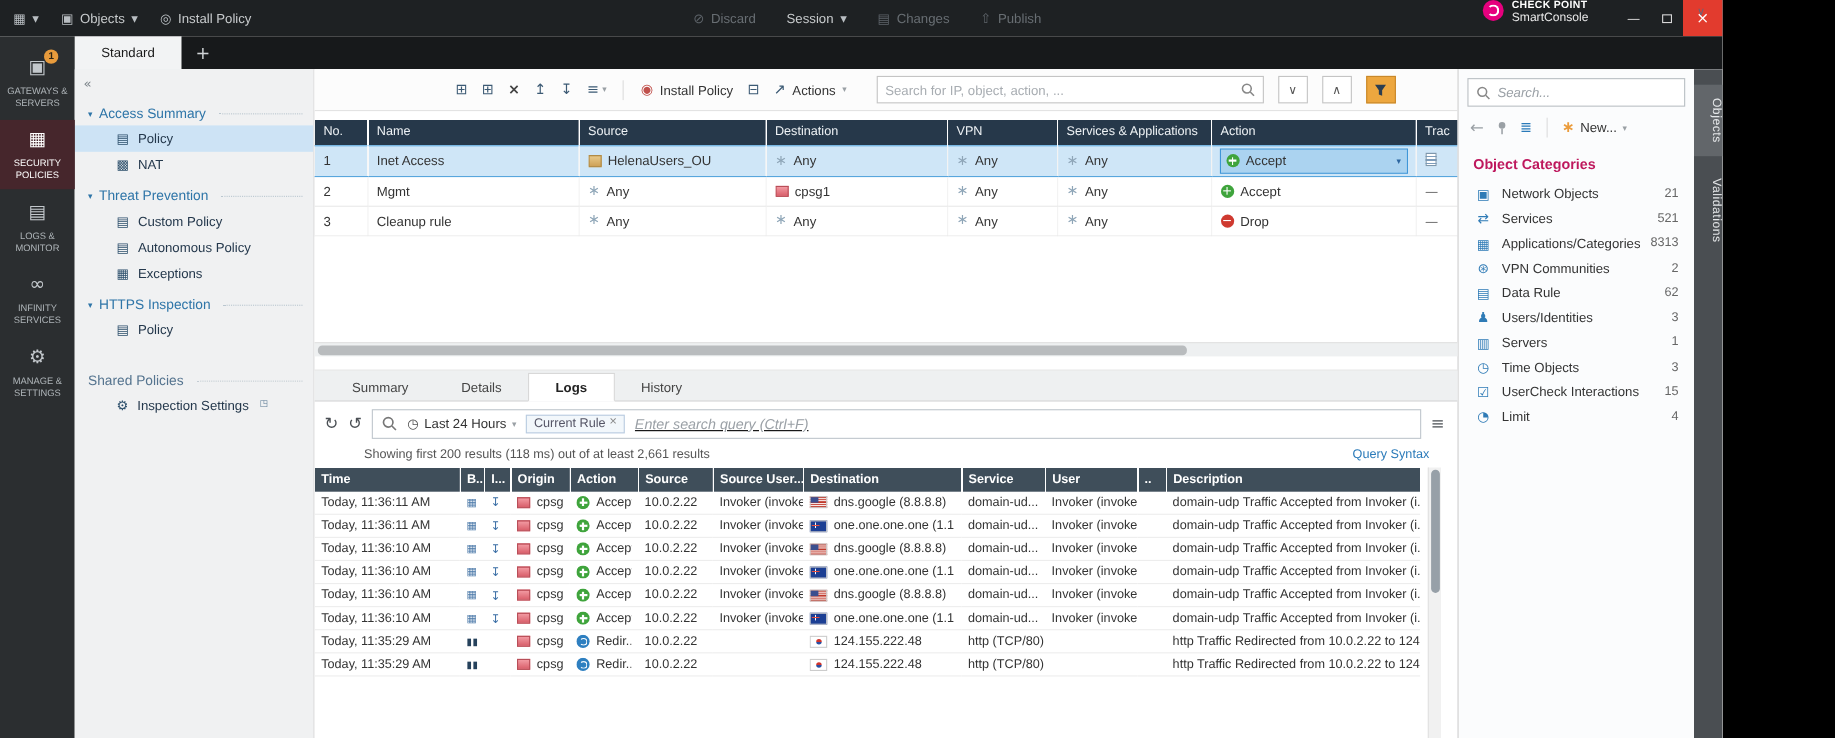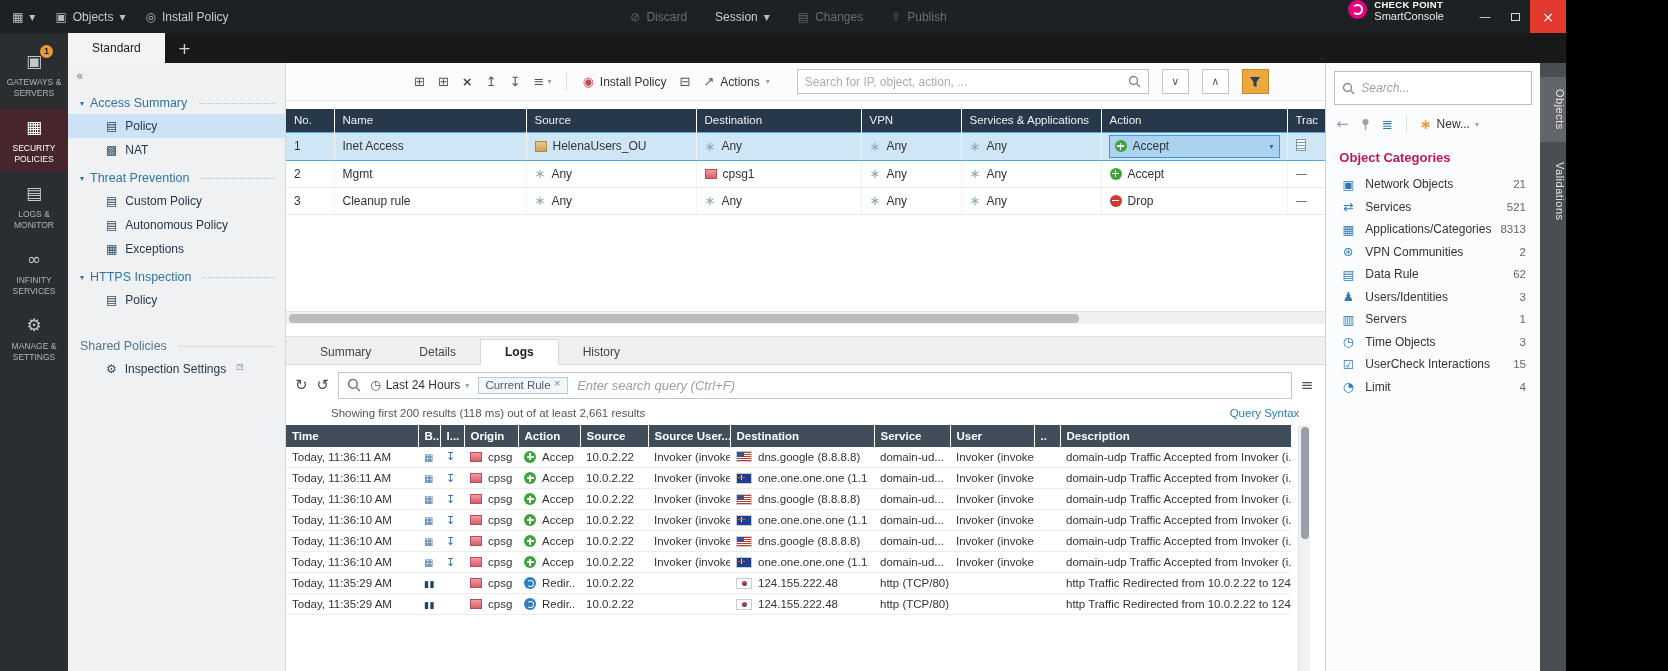--- a/index.html
+++ b/index.html
@@ -106,21 +106,21 @@
   .btab { padding:5px 24px; font-size:12px; color:#444; cursor:default; }
   .btab.active { background:#fff; border:1px solid #d8d8d8; border-bottom:1px solid #fff; font-weight:bold; color:#222; margin-bottom:-1px; }
   .bcollapse { position:absolute; right:16px; top:6px; color:#667; font-size:10px; }
   .lsearchrow { display:flex; align-items:center; gap:9px; padding:7px 12px 5px 9px; }
   .lic { color:#4a4f54; font-size:15px; cursor:default; }
   .lfield { flex:1; height:27px; border:1px solid #bfc6cc; background:#fff; display:flex; align-items:center; gap:9px; padding:0 8px; }
   .timedrop { display:flex; align-items:center; gap:5px; color:#333; font-size:12px; white-space:nowrap; }
   .timedrop .clk { color:#555; font-size:12px; }
   .chip { display:flex; align-items:flex-start; gap:3px; border:1px solid #b9cbe0; background:#f2f7fb; color:#556; font-size:11.5px; padding:1px 6px 2px; white-space:nowrap; }
   .chipx { font-size:9px; color:#888; line-height:1; }
-  .lfield input { border:0; outline:0; flex:1; font-size:13px; color:#7f1d1d; font-family:inherit; background:transparent; }
+  .lfield input { border:0; outline:0; flex:1; font-size:13px; color:#000000; font-family:inherit; background:transparent;text-decoration:underline; }
   .lfield input::placeholder { color:#9aa0a6; font-style:italic; }
   .results-row { display:flex; justify-content:space-between; align-items:center; padding:3px 26px 6px 45px; font-size:11.5px; color:#555; }
   .qsyntax { color:#2a7ab9; cursor:default; }
   .ltable-wrap { flex:1; display:flex; min-height:0; align-items:stretch; }
   table.ltable { border-collapse:collapse; table-layout:fixed; width:1005px; font-size:11.5px; align-self:flex-start; }
   .ltable thead th { background:#3f4e5a; color:#fff; font-weight:bold; font-size:11.5px; text-align:left; padding:4px 6px; height:22px; border-right:1px solid rgba(255,255,255,.1); white-space:nowrap; overflow:hidden; }
   .ltable tbody td { padding:2px 6px; height:21px; border-bottom:1px solid #ededed; color:#333; white-space:nowrap; overflow:hidden; }
   .blade { color:#4a78a8; font-size:10px; }
   .blade.bars { color:#26425c; font-size:9px; letter-spacing:.5px; }
   .dlic { color:#3a6ea5; font-size:11px; }
@@ -131,21 +131,21 @@
   .flag-au::after { content:""; position:absolute; left:1px; top:1px; width:7px; height:5px;
     background:linear-gradient(to bottom,transparent 2px,#e84c3d 2px 3px,transparent 3px),
                linear-gradient(to right,transparent 3px,#fff 3px 4px,transparent 4px),#1c3f94; }
   .flag-kr { background:#fff; }
   .flag-kr::after { content:""; position:absolute; left:5px; top:2.5px; width:5px; height:5px; border-radius:50%; background:linear-gradient(#d0342c 50%,#2a4fa2 50%); }
   .vscroll { flex:0 0 12px; background:#f1f1f1; border-left:1px solid #e2e2e2; position:relative; margin-left:6px; }
   .vthumb { position:absolute; top:2px; left:2px; width:8px; height:112px; background:#97a0a8; border-radius:4px; }
 
   
   .objects-panel { flex:0 0 214px; border-left:1px solid #cfcfcf; background:#fbfcfd; display:flex; flex-direction:column; }
-  .osearch { margin:8px 8px 3px; height:34px; border:1px solid #b9bfc4; background:#fff; display:flex; align-items:center; gap:6px; padding:7px 7px; }
+  .osearch { margin:8px 8px 3px; height:26px; border:1px solid #b9bfc4; background:#fff; display:flex; align-items:center; gap:6px; padding:7px 7px; }
   .osearch input { border:0; outline:0; flex:1; font-size:12px; color:#333; font-family:inherit; background:transparent; }
   .osearch input::placeholder { color:#9aa0a6; font-style:italic; }
   .otoolbar { display:flex; align-items:center; gap:11px; padding:5px 10px; height:32px; }
   .oback { color:#9aa0a5; font-size:15px; }
   .olist { color:#2a7ab9; font-size:13px; }
   .newbtn { display:flex; align-items:center; gap:5px; color:#333; font-size:12px; }
   .newstar { color:#eb9c3c; font-weight:bold; font-size:14px; }
   .oheader { font-weight:bold; color:#be185d; font-size:13px; padding:10px 13px 8px; }
   .ocat { display:flex; align-items:center; height:22.5px; padding:0 14px; gap:9px; cursor:default; }
   .oc-ic { color:#2f7bb6; width:16px; font-size:12.5px; text-align:center; flex:0 0 16px; }

